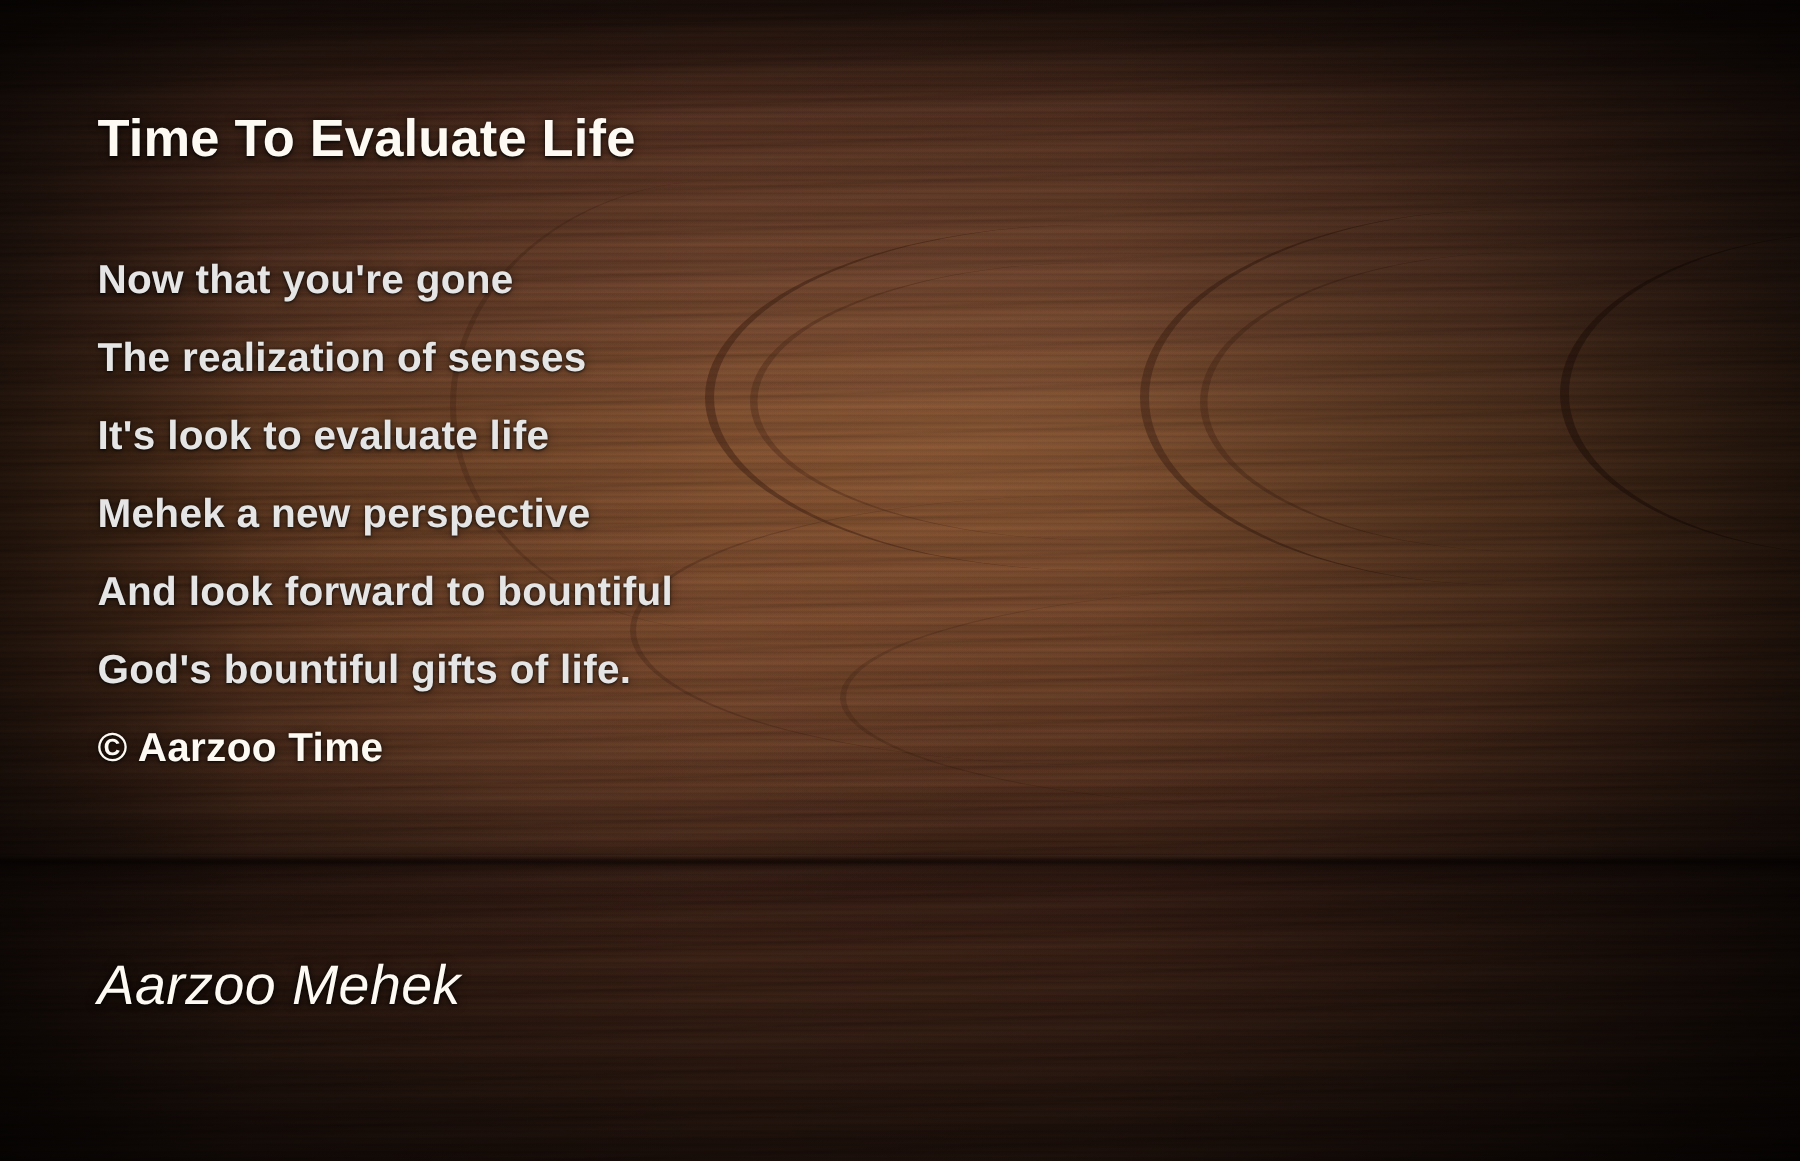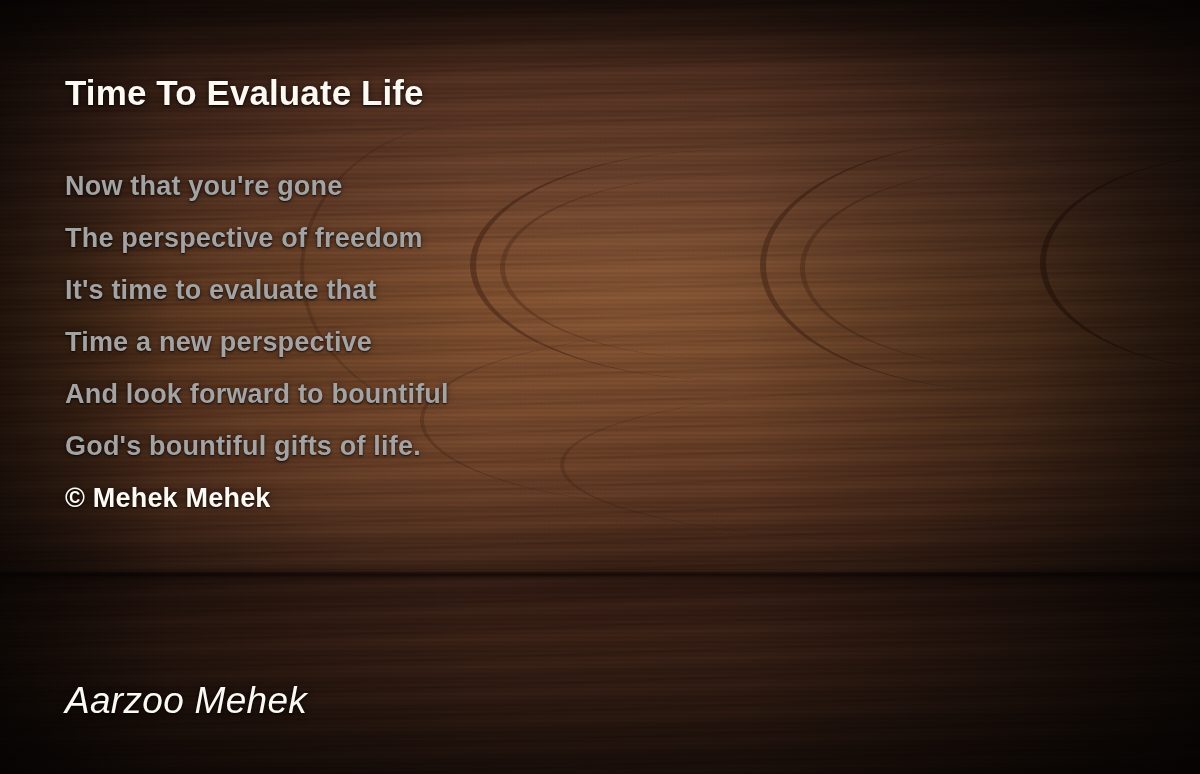--- a/index.html
+++ b/index.html
@@ -174,21 +174,21 @@
   .poem-body {
     position: absolute;
     left: 65px;
     top: 160px;
     width: 900px;
   }
 
   .poem-line {
     font-size: 27px;
     font-weight: bold;
-    color: #a3a3a3;
+    color: #e5e5e5;
     line-height: 52px;
     height: 52px;
     letter-spacing: 0.2px;
     white-space: nowrap;
     text-shadow:
       0 1px 2px rgba(0,0,0,0.78),
       0 0 7px rgba(0,0,0,0.45);
   }
 
   .poem-credit {
@@ -200,21 +200,21 @@
     letter-spacing: 0.2px;
     white-space: nowrap;
     text-shadow:
       0 1px 2px rgba(0,0,0,0.78),
       0 0 7px rgba(0,0,0,0.45);
   }
 
   .author-signature {
     position: absolute;
     left: 65px;
-    top: 680px;
+    top: 636px;
     font-size: 37px;
     font-style: italic;
     font-weight: normal;
     color: #fdf9f3;
     letter-spacing: 0.3px;
     white-space: nowrap;
     text-shadow:
       0 1px 3px rgba(0,0,0,0.80),
       0 0 8px rgba(0,0,0,0.45);
   }
@@ -242,24 +242,24 @@
   <div class="wood-light"></div>
   <div class="plank-seam"></div>
   <div class="wood-vignette"></div>
 
   <div class="content">
 
     <h1 class="poem-title">Time To Evaluate Life</h1>
 
     <div class="poem-body">
       <div class="poem-line">Now that you're gone</div>
-      <div class="poem-line">The perspective of freedom</div>
-      <div class="poem-line">It's time to evaluate that</div>
-      <div class="poem-line">Time a new perspective</div>
+      <div class="poem-line">The realization of senses</div>
+      <div class="poem-line">It's look to evaluate life</div>
+      <div class="poem-line">Mehek a new perspective</div>
       <div class="poem-line">And look forward to bountiful</div>
       <div class="poem-line">God's bountiful gifts of life.</div>
-      <div class="poem-credit">© Mehek Mehek</div>
+      <div class="poem-credit">© Aarzoo Time</div>
     </div>
 
     <div class="author-signature">Aarzoo Mehek</div>
 
   </div>
 </div>
 
 </body></html>

